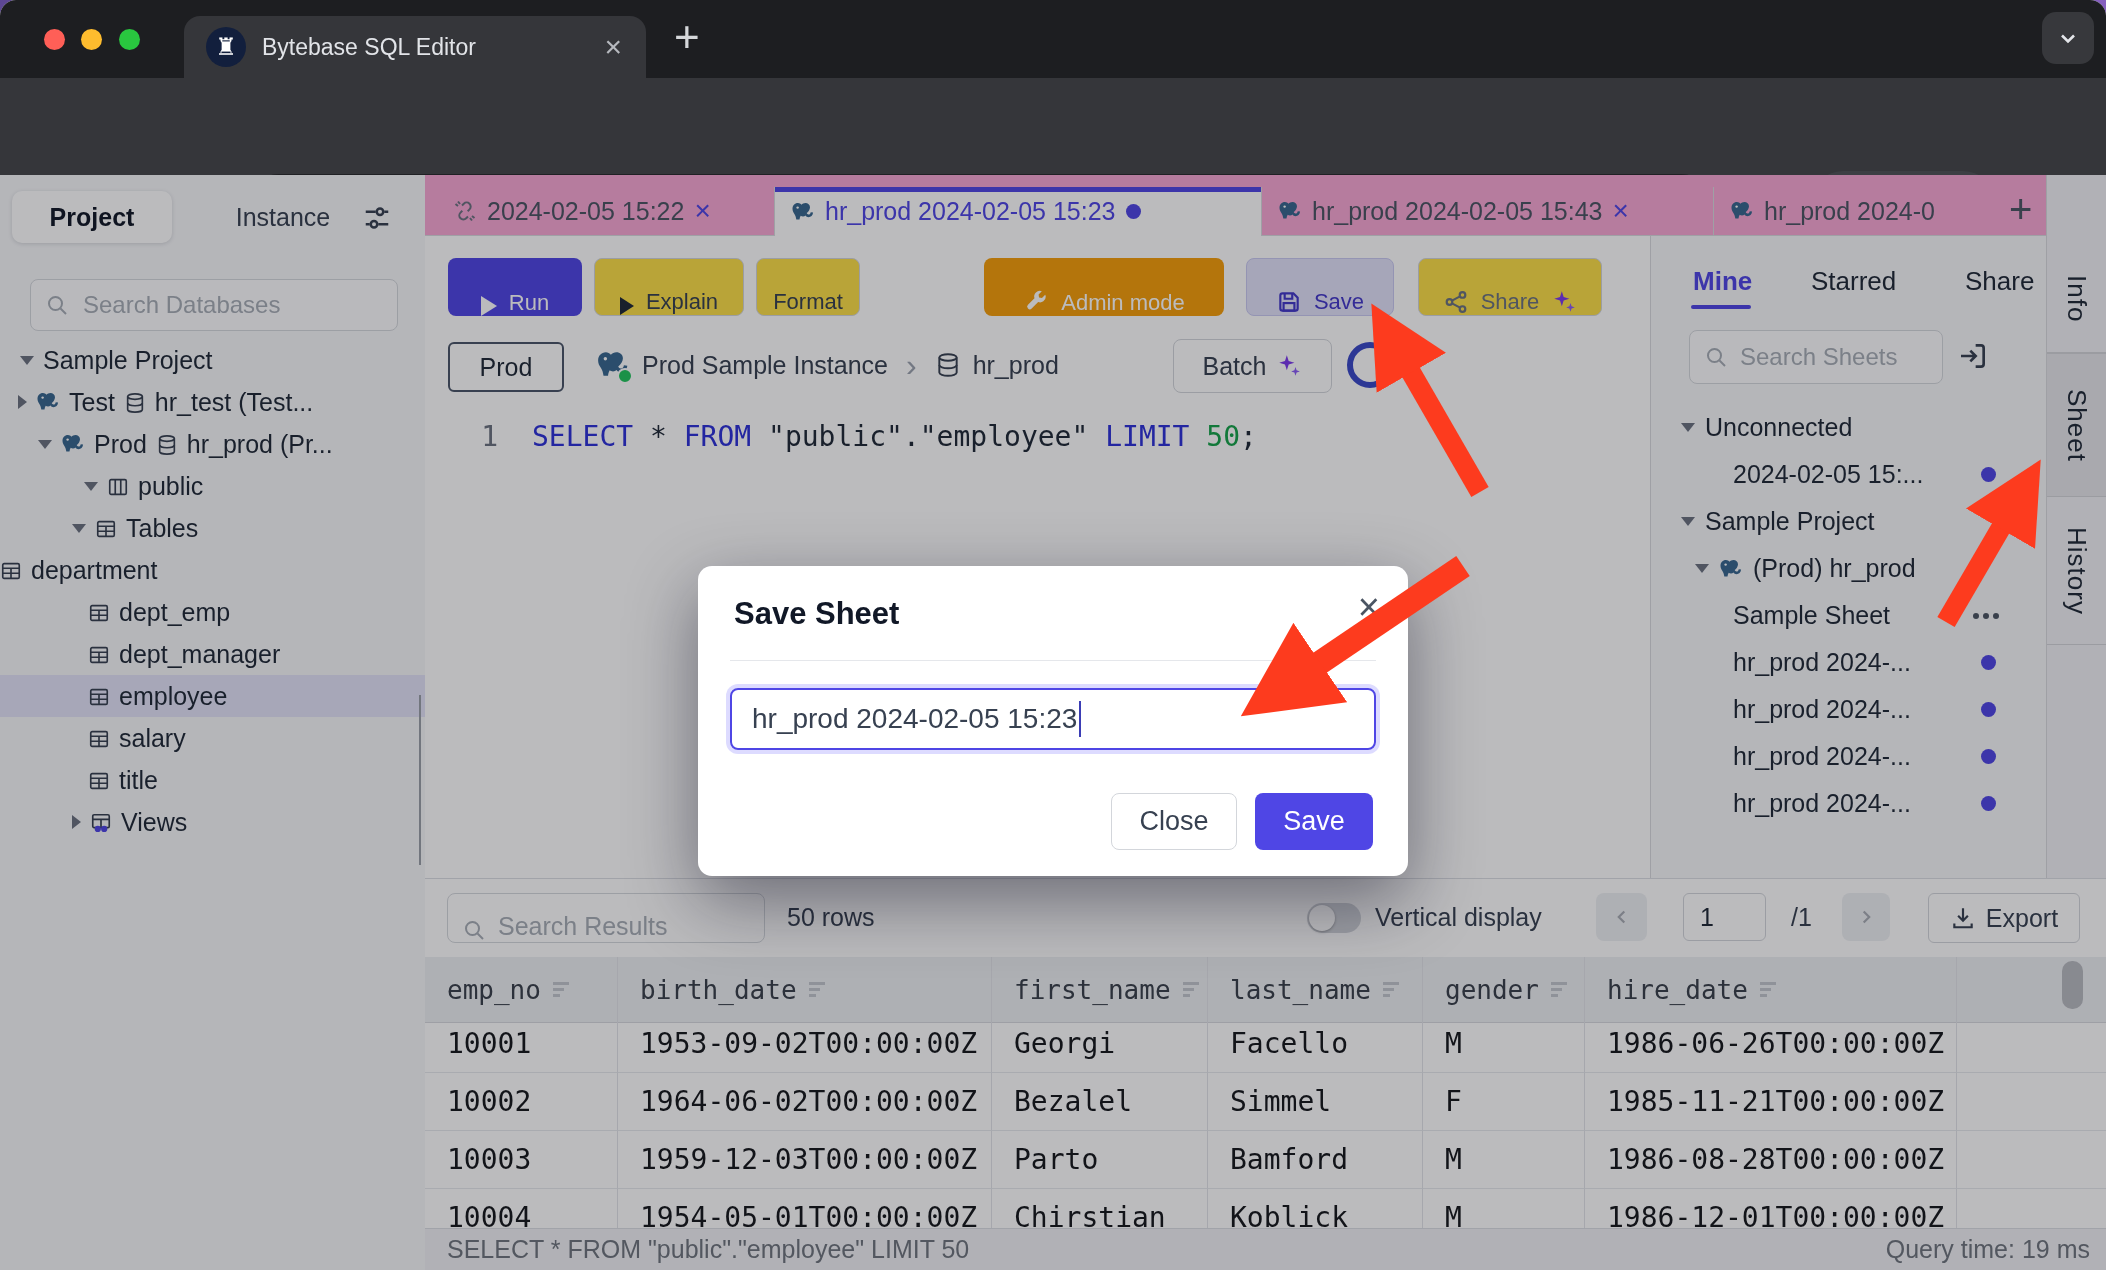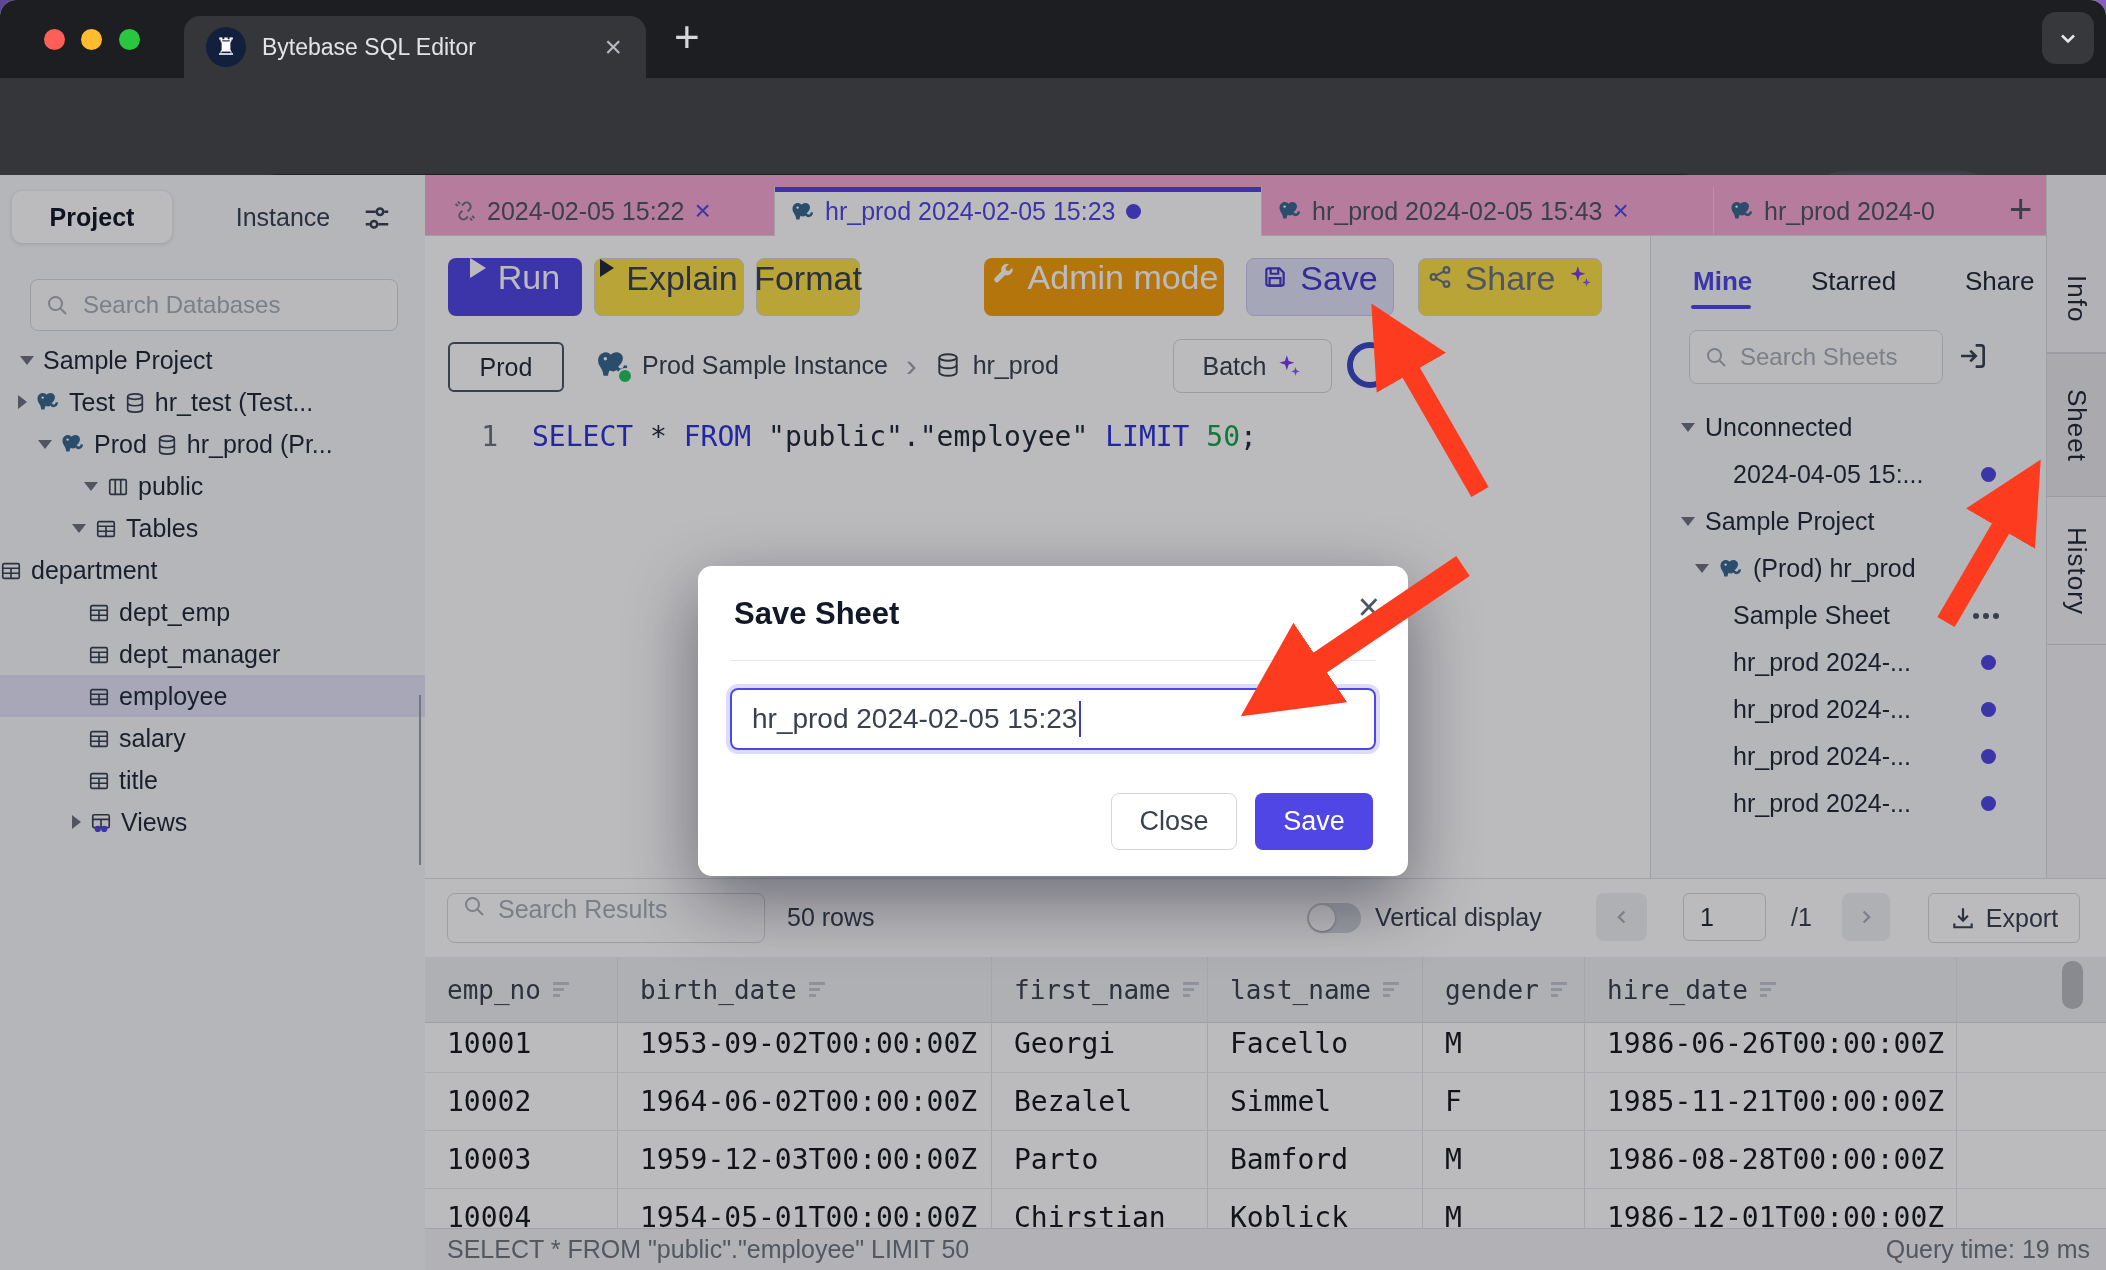--- a/index.html
+++ b/index.html
@@ -58,21 +58,21 @@
   .etab{height:48px;display:flex;align-items:center;gap:10px;padding:0 16px;border-right:1px solid #d8dade;font-size:25px;color:#4b5563;box-sizing:border-box;position:relative;white-space:nowrap;overflow:hidden}
   .etab.active{background:#fff;color:#4f46e5;height:49px;margin-bottom:-1px}
   .etab.active .bar{position:absolute;left:0;top:0;right:0;height:5px;background:#4f46e5}
   .etab .x{color:#4f46e5;font-size:28px}
   .dirty{width:15px;height:15px;border-radius:50%;background:#4f46e5;flex:none}
   .plusbtn{height:48px;line-height:44px;font-size:40px;color:#4b5563;padding:0 18px}
   .avatar{position:absolute;right:8px;top:14px;width:47px;height:47px;border-radius:50%;background:#f43f6b;color:#fff;font-size:20px;font-weight:700;display:flex;align-items:center;justify-content:center}
 
   
   .main{position:absolute;left:425px;top:61px;width:1225px;height:642px;background:#fff}
-  .btn{position:absolute;top:22px;height:58px;border-radius:8px;display:flex;align-items:flex-start;justify-content:center;gap:12px;font-size:34px;box-sizing:border-box}
+  .btn{position:absolute;top:22px;height:58px;border-radius:8px;display:flex;align-items:flex-end;justify-content:center;gap:12px;font-size:22px;box-sizing:border-box}
   .btn.light{background:#fde047;border:1px solid #d3d6db;color:#374151}
   .play-w{width:0;height:0;border-top:10px solid transparent;border-bottom:10px solid transparent;border-left:16px solid #fff}
   .play-d{width:0;height:0;border-top:9px solid transparent;border-bottom:9px solid transparent;border-left:14px solid #1f2937}
   .ic26{width:26px;height:26px}
   .crumbchip{position:absolute;left:23px;top:106px;width:112px;height:46px;border:2px solid #4a5568;border-radius:6px;display:flex;align-items:center;justify-content:center;font-size:25px;color:#1f2937}
   .crumb{position:absolute;top:106px;height:46px;display:flex;align-items:center;font-size:25px;color:#374151}
   .pgwrap{position:relative;width:34px;height:34px}
   .gdot{position:absolute;right:-3px;bottom:-2px;width:12px;height:12px;border-radius:50%;background:#22c55e;border:2px solid #fff}
   .batch{position:absolute;left:748px;top:103px;width:157px;height:52px;border:1px solid #d3d6db;border-radius:8px;background:#fff;display:flex;align-items:center;justify-content:center;gap:10px;font-size:25px;color:#374151}
   .ring{position:absolute;left:922px;top:106px;width:34px;height:34px;border:6px solid #3a49c8;border-radius:50%}
@@ -95,21 +95,21 @@
   .spmenu i{width:6px;height:6px;border-radius:50%;background:#4b5563}
 
   
   .rail{position:absolute;left:2046px;top:0;width:60px;height:703px;background:#f1f2f5;border-left:1px solid #d8dade;box-sizing:border-box}
   .rtab{position:absolute;left:0;width:59px;display:flex;align-items:center;justify-content:center;font-size:26px;color:#1f2937;border-bottom:1px solid #d3d5d9;box-sizing:border-box}
   .rtab.on{background:#e6e7eb;border-top:1px solid #d3d5d9}
   .vtext{writing-mode:vertical-rl;letter-spacing:1px}
 
   
   .results{position:absolute;left:425px;top:703px;width:1681px;height:392px;background:#fff;border-top:1px solid #dcdee3;box-sizing:border-box}
-  .ressearch{position:absolute;left:22px;top:14px;width:316px;height:48px;border:1px solid #d5d8dd;border-radius:8px;display:flex;align-items:flex-start}
+  .ressearch{position:absolute;left:22px;top:14px;width:316px;height:48px;border:1px solid #d5d8dd;border-radius:8px;display:flex;align-items:flex-end}
   .ressearch input{border:0;outline:0;background:transparent;margin-left:10px;font-size:25px;width:240px;font-family:"Liberation Sans",sans-serif}
   .ressearch input::placeholder{color:#a7adb6}
   .rowcount{position:absolute;left:362px;top:0;height:76px;line-height:76px;font-size:25px;color:#374151}
   .toggle{position:absolute;left:882px;top:24px;width:54px;height:30px;border-radius:15px;background:#d3d6db}
   .knob{position:absolute;left:2px;top:2px;width:26px;height:26px;border-radius:50%;background:#fff;box-shadow:0 1px 3px rgba(0,0,0,.3)}
   .toglbl{position:absolute;left:950px;top:0;height:76px;line-height:76px;font-size:25px;color:#374151}
   .pgbtn{position:absolute;top:14px;width:51px;height:48px;background:#eef0f3;border-radius:8px;display:flex;align-items:center;justify-content:center;color:#a8acb4}
   .pgbtn svg{width:22px;height:22px}
   .pginput{position:absolute;left:1258px;top:14px;width:83px;height:48px;border:1px solid #d3d6db;border-radius:6px;background:#fff;font-size:25px;padding-left:16px;box-sizing:border-box;font-family:"Liberation Sans",sans-serif;color:#1f2937}
   .pgtotal{position:absolute;left:1366px;top:0;height:76px;line-height:76px;font-size:25px;color:#374151}
@@ -448,21 +448,21 @@
       <div class="importic"><svg viewBox="0 0 24 24" fill="none" stroke="currentColor" stroke-width="2">
             <path d="M14 4h4a2 2 0 0 1 2 2v12a2 2 0 0 1-2 2h-4"></path>
             <path d="M3 12h11M10 8l4 4-4 4"></path>
           </svg></div>
 
       <div class="sprow" style="top:168px;padding-left:30px">
         <span class="car-d"></span>
         <span>Unconnected</span>
       </div>
       <div class="sprow" style="top:215px;padding-left:82px">
-        <span>2024-04-05 15:...</span>
+        <span>2024-02-05 15:...</span>
         <span class="spdot"></span>
       </div>
       <div class="sprow" style="top:262px;padding-left:30px">
         <span class="car-d"></span>
         <span>Sample Project</span>
       </div>
       <div class="sprow" style="top:309px;padding-left:44px">
         <span class="car-d"></span>
         <span class="ic24"><svg viewBox="0 0 24 24">
               <path fill="#38678f" d="M7 3C3.7 3 1.5 5.6 1.5 8.8c0 2.1.8 3.6 1.9 5.1 1 1.4 1.6 3.4 1.9 5.6h3.2c.2-1.5.5-2.8 1.2-3.8.5.5 1.4.8 2.3.8 1 0 1.9-.3 2.5-.9.7 1 1.7 1.6 3 1.6 2.4 0 4.3-1.7 4.6-4.6l-2.4-.4c-.2 1.6-1 2.3-2.2 2.3-.9 0-1.5-.5-1.8-1.4C17.5 11.6 19 9.3 19 7.2 19 4.7 16.9 3 14.4 3c-1.6 0-3 .7-3.9 1.8C9.6 3.7 8.4 3 7 3z"></path>

